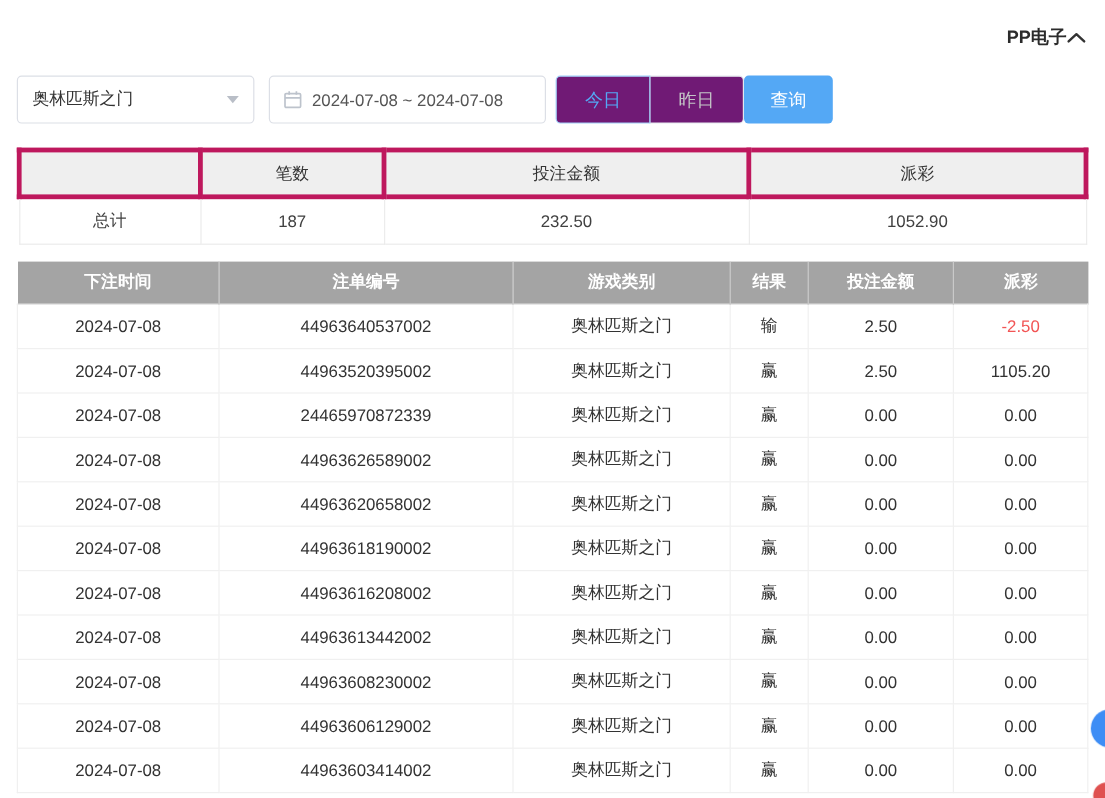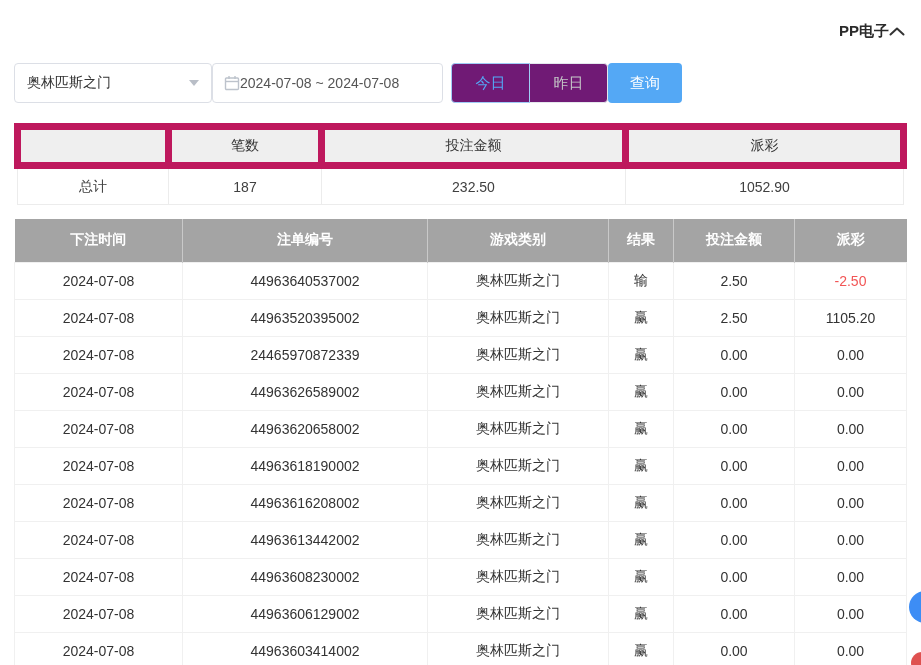--- a/index.html
+++ b/index.html
@@ -22,52 +22,52 @@
   .select-box {
     width:198px; height:40px; border:1px solid #dcdfe6; border-radius:4px;
     display:flex; align-items:center; justify-content:space-between;
     padding:0 12px; font-size:14px; color:#333; cursor:pointer; background:#fff;
   }
   .caret-down {
     width:0; height:0; border-left:5px solid transparent; border-right:5px solid transparent;
     border-top:6px solid #b9bec7;
   }
   .date-box {
-    width:231px; height:40px; border:1px solid #dcdfe6; border-radius:4px;
-    display:flex; align-items:center; padding:0 11px; font-size:14px; color:#555;
+    margin-left:12px; width:231px; height:40px; border:1px solid #dcdfe6; border-radius:4px;
+    display:flex; align-items:center; gap:8px; padding:0 11px; font-size:14px; color:#555;
     cursor:pointer; background:#fff;
   }
   .btn-group { display:flex; margin-left:8px; }
   .quick-btn {
     width:79px; height:40px; background:#701a75; border:1px solid #e4e7ed;
     font-size:15px; color:#c3c4c6; cursor:pointer; margin-left:-1px;
     font-family:inherit; padding:0;
   }
   .quick-btn:first-child { margin-left:0; border-radius:4px 0 0 4px; }
   .quick-btn:last-child { border-radius:0 4px 4px 0; }
   .quick-btn.active { color:#54a8f5; border-color:#a0cdf7; position:relative; z-index:1; }
   .search-btn {
     width:74px; height:40px; background:#54a8f5; color:#fff;
     border:none; border-radius:4px; font-size:15px; cursor:pointer; font-family:inherit;
   }
 
   
   .summary-table { width:100%; border-collapse:collapse; table-layout:fixed; font-size:14px; margin-bottom:14px; }
   .summary-table th {
     background:#efefef; height:39px; font-weight:normal; color:#333;
-    border:7px solid #be185d; text-align:center; font-size:14px;
+    border:4px solid #be185d; text-align:center; font-size:14px;
   }
   .summary-table td {
     height:39px; text-align:center; border:1px solid #ececec; background:#fff; color:#404040;
   }
 
   
   .bet-table { width:100%; border-collapse:collapse; table-layout:fixed; font-size:14px; }
   .bet-table thead th {
-    background:#a4a4a4; color:#fff; height:43px; font-weight:bold; font-size:14px;
+    background:#a4a4a4; color:#fff; height:36px; font-weight:bold; font-size:14px;
     border-right:1px solid #c9c9c9; text-align:center;
   }
   .bet-table thead th:last-child { border-right:none; }
   .bet-table td {
     height:37px; text-align:center; border:1px solid #f0f0f0; color:#333; background:#fff;
   }
   .bet-table td.neg { color:#f25555; }
 
   
   .float-blue {

